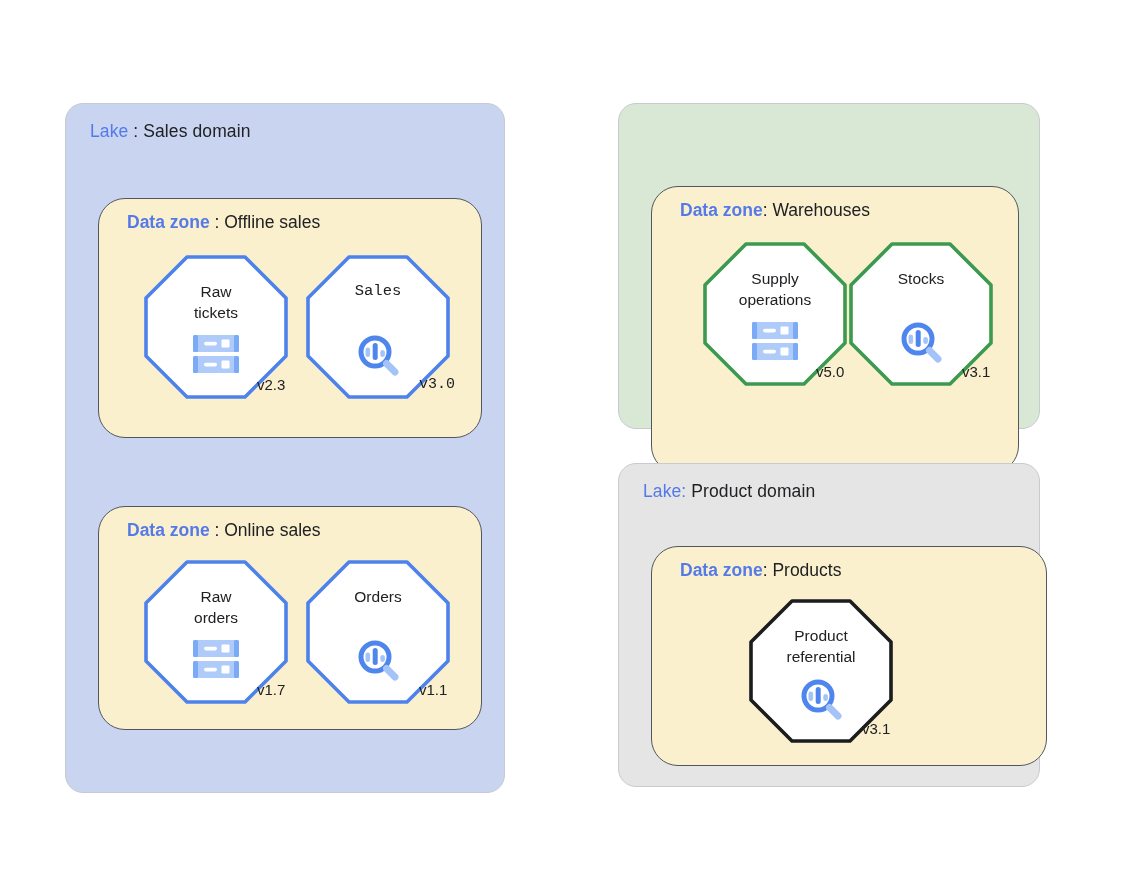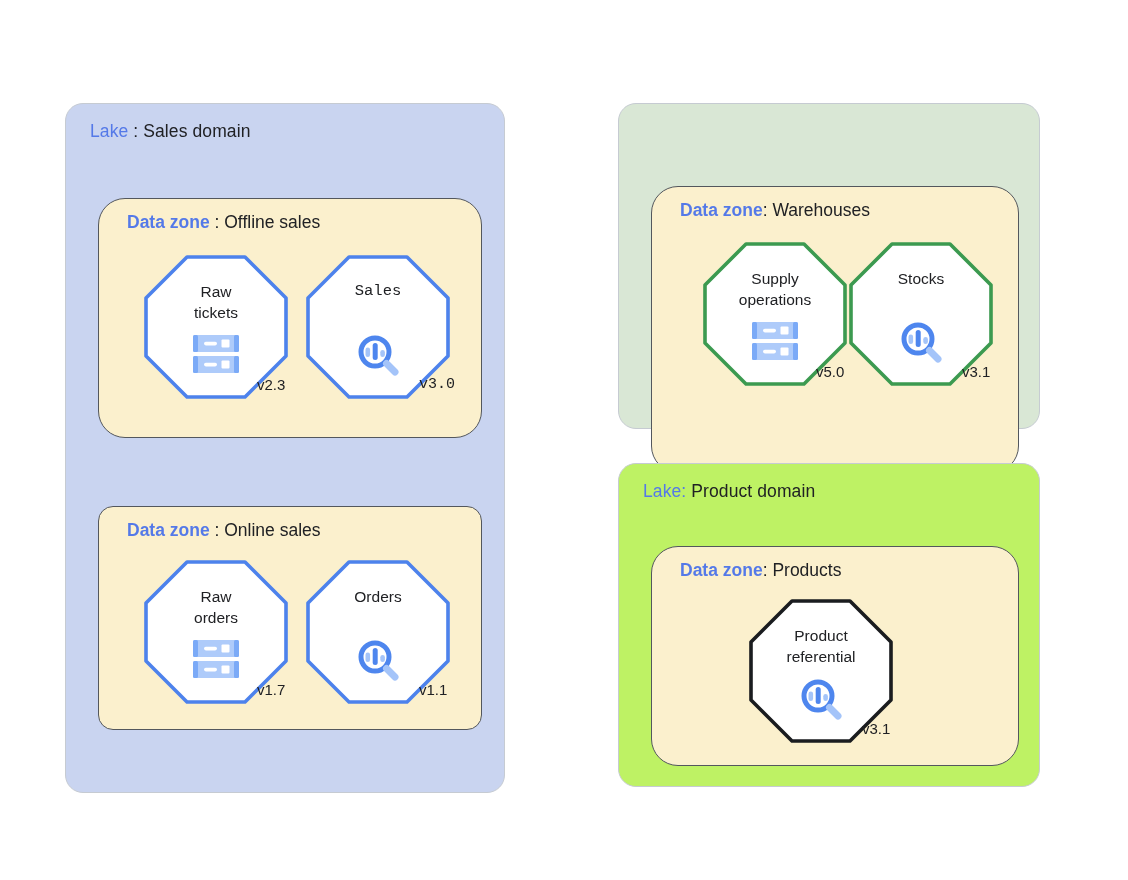--- a/index.html
+++ b/index.html
@@ -95,21 +95,21 @@
           <circle cx="21" cy="21" r="14" fill="#FFFFFF" stroke="#4E86EE" stroke-width="5"></circle>
           <rect x="11.5" y="16.5" width="4.6" height="9.5" rx="2.3" fill="#A4C4F9"></rect>
           <rect x="18.7" y="12" width="5" height="17" rx="2.5" fill="#4E86EE"></rect>
           <rect x="26.3" y="19" width="4.6" height="7" rx="2.3" fill="#A4C4F9"></rect>
           <line x1="32.5" y1="32.5" x2="41" y2="41" stroke="#A4C4F9" stroke-width="7" stroke-linecap="round"></line>
         </svg>
         <div class="version">v3.0</div>
       </div>
     </div>
 
-    <div class="zone" style="left: 32px; top: 402px; width: 384px; height: 224px; background-color: rgb(251, 240, 205); border-radius: 15px;">
+    <div class="zone" style="left: 32px; top: 402px; width: 384px; height: 224px; background-color: rgb(251, 240, 205);">
       <div class="zone-title">
         <span class="prefix">Data zone</span><span class="sep"> : </span><span class="name">Online sales</span>
       </div>
 
       <div class="node" style="left:45px; top:53px;">
         <svg class="oct" width="144" height="144" viewBox="0 0 144 144">
           <polygon points="43,2 101,2 142,43 142,101 101,142 43,142 2,101 2,43" fill="#FFFFFF" stroke-width="3.6" stroke-linejoin="round" stroke="#4D82EC"></polygon>
         </svg>
         <div class="label">Raw
 orders</div>
@@ -191,26 +191,26 @@
           <rect x="11.5" y="16.5" width="4.6" height="9.5" rx="2.3" fill="#A4C4F9"></rect>
           <rect x="18.7" y="12" width="5" height="17" rx="2.5" fill="#4E86EE"></rect>
           <rect x="26.3" y="19" width="4.6" height="7" rx="2.3" fill="#A4C4F9"></rect>
           <line x1="32.5" y1="32.5" x2="41" y2="41" stroke="#A4C4F9" stroke-width="7" stroke-linecap="round"></line>
         </svg>
         <div class="version">v3.1</div>
       </div>
     </div>
   </div>
 
-  <div class="lake" style="left: 618px; top: 463px; width: 422px; height: 324px; background-color: #bef264;">
+  <div class="lake" style="left: 618px; top: 463px; width: 422px; height: 324px; background-color: #e5e5e5;">
     <div class="lake-title">
       <span class="prefix">Lake:</span><span class="sep"> </span><span class="name">Product domain</span>
     </div>
 
-    <div class="zone" style="left: 32px; top: 82px; width: 368px; height: 220px; background-color: rgb(251, 240, 205);">
+    <div class="zone" style="left: 32px; top: 82px; width: 396px; height: 220px; background-color: rgb(251, 240, 205);">
       <div class="zone-title">
         <span class="prefix">Data zone</span><span class="sep">: </span><span class="name">Products</span>
       </div>
 
       <div class="node" style="left:97px; top:52px;border-radius:11px;">
         <svg class="oct" width="144" height="144" viewBox="0 0 144 144">
           <polygon points="43,2 101,2 142,43 142,101 101,142 43,142 2,101 2,43" fill="#FFFFFF" stroke-width="3.6" stroke-linejoin="round" stroke="#1A1C1F"></polygon>
         </svg>
         <div class="label">Product
 referential</div>

